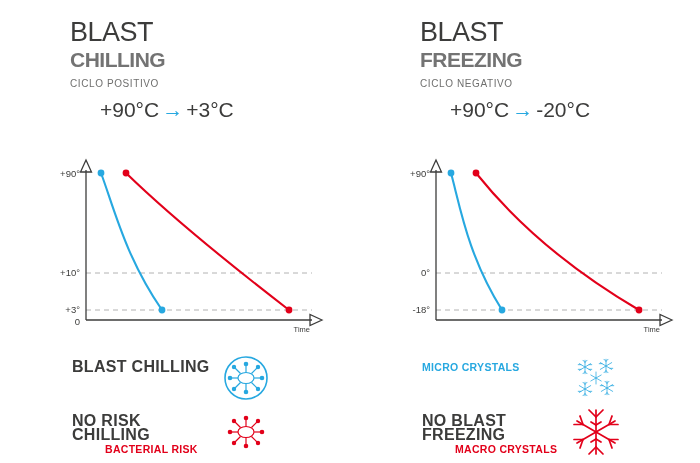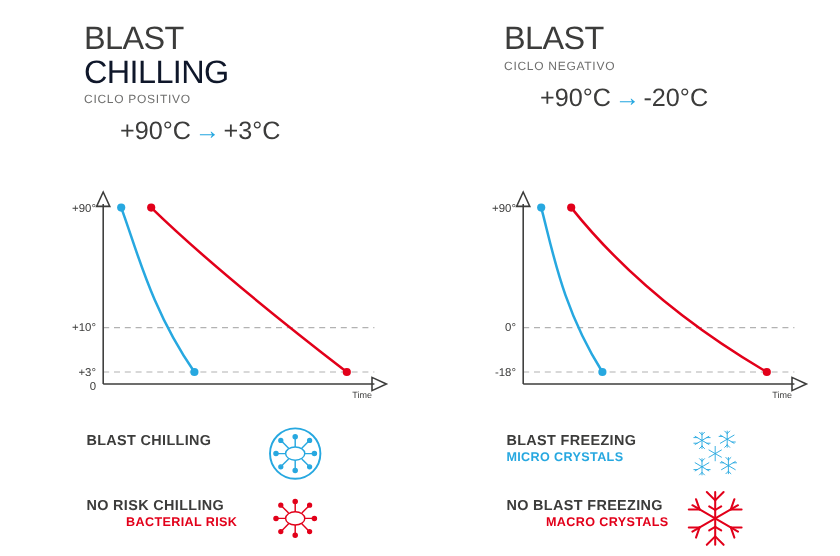--- a/index.html
+++ b/index.html
@@ -35,25 +35,25 @@
     width: 260px;
   }
   .title-line1 {
     font-size: 27px;
     font-weight: normal;
     letter-spacing: -0.5px;
     line-height: 28px;
     color: #3c3c3b;
   }
   .title-line2 {
-    font-size: 27px;
-    font-weight: normal;
+    font-size: 21px;
+    font-weight: bold;
     letter-spacing: -0.5px;
     line-height: 28px;
-    color: #0f172a;
+    color: #737373;
   }
   .subtitle {
     font-size: 10px;
     letter-spacing: 0.6px;
     color: #6f6f6e;
     margin-top: 4px;
   }
   .temps {
     margin-top: 9px;
     font-size: 21px;
@@ -87,21 +87,21 @@
     position: relative;
     height: 44px;
   }
   .legend-text {
     position: absolute;
     left: 0;
     top: 4px;
     width: 140px;
   }
   .legend-l1 {
-    font-size: 12px;
+    font-size: 16px;
     font-weight: bold;
     letter-spacing: 0.3px;
     color: #3c3c3b;
     line-height: 14px;
   }
   .legend-l2 {
     font-size: 10.5px;
     font-weight: bold;
     letter-spacing: 0.3px;
     line-height: 14px;
@@ -223,20 +223,21 @@
         </div>
       </div>
 
     </div>
   </div>
 
   <div class="panel panel-right">
 
     <div class="heading">
       <div class="title-line1">BLAST</div>
+      <div class="title-line2">FREEZING</div>
       <div class="subtitle">CICLO NEGATIVO</div>
       <div class="temps">
         <span>+90°C</span><span class="arrow">→</span><span>-20°C</span>
       </div>
     </div>
 
     <div class="chart">
       <svg width="290" height="190" viewBox="0 0 290 190">
         <line x1="42" y1="125" x2="268" y2="125" stroke="#b2b2b2" stroke-width="1" stroke-dasharray="5,4"></line>
         <line x1="42" y1="162" x2="268" y2="162" stroke="#b2b2b2" stroke-width="1" stroke-dasharray="5,4"></line>
@@ -259,21 +260,20 @@
         <path d="M82 25 C 118 70, 170 118, 245 162" fill="none" stroke="#e2001a" stroke-width="2.1" stroke-linecap="round"></path>
         <circle cx="82" cy="25" r="3.4" fill="#e2001a"></circle>
         <circle cx="245" cy="162" r="3.4" fill="#e2001a"></circle>
       </svg>
     </div>
 
     <div class="legend" style="top:356px;">
 
       <div class="legend-row">
         <div class="legend-text">
-          <div class="legend-l1">BLAST FREEZING</div>
           <div class="legend-l2 blue">MICRO CRYSTALS</div>
         </div>
         <div class="legend-icon">
           <svg width="52" height="52" viewBox="0 0 52 52">
             <g stroke="#27a8e0" stroke-width="1.5" stroke-linecap="round" fill="none">
 
               <g transform="translate(15,15) scale(0.52)">
                 <line x1="0" y1="-13" x2="0" y2="13"></line>
                   <line x1="-11" y1="-6.5" x2="11" y2="6.5"></line>
                   <line x1="-11" y1="6.5" x2="11" y2="-6.5"></line>

